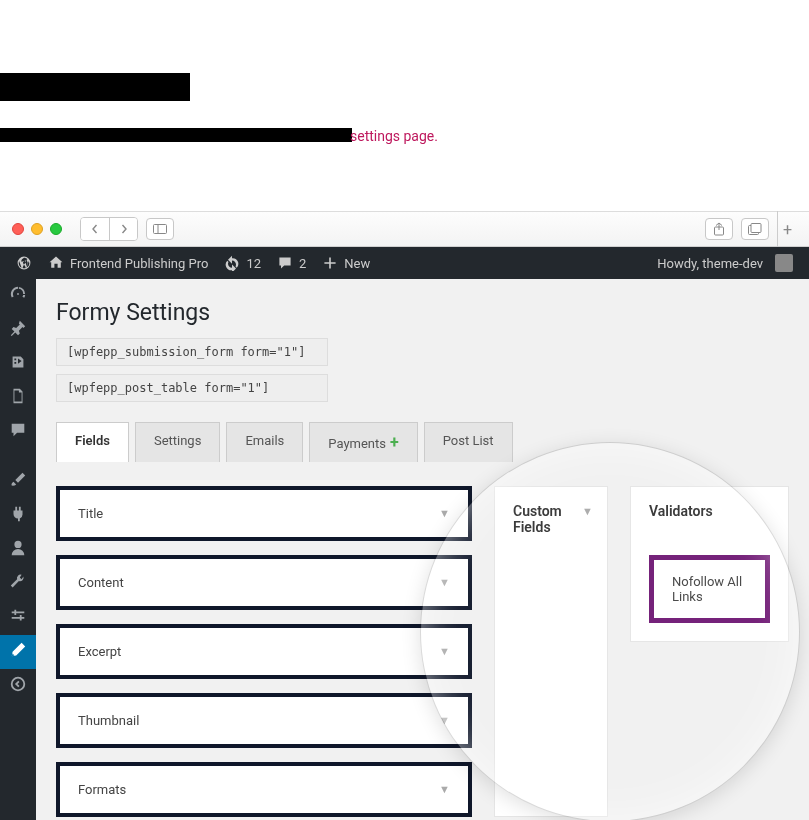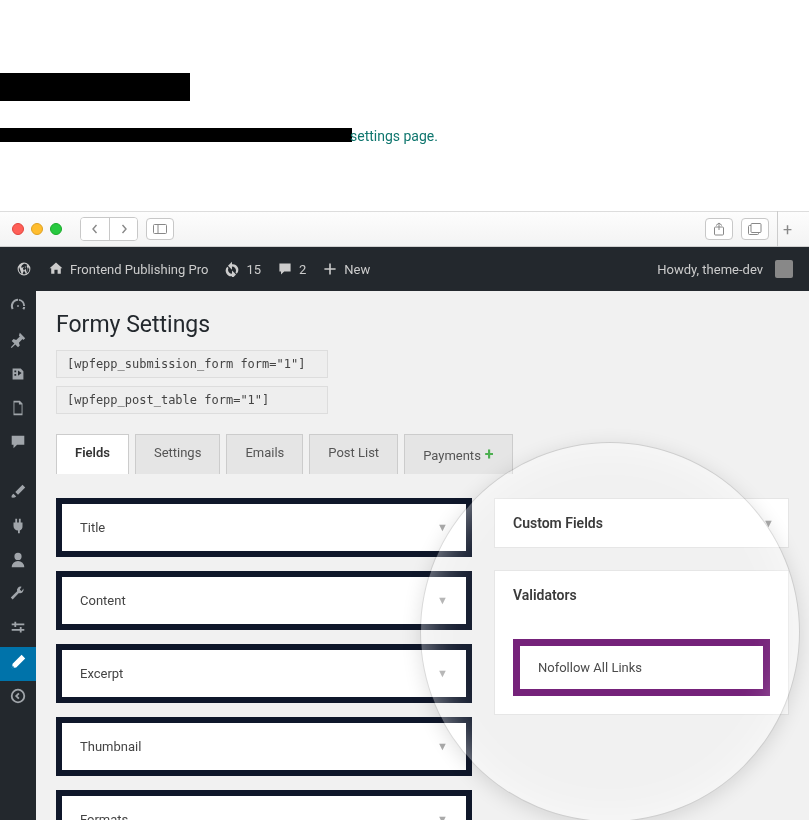--- a/index.html
+++ b/index.html
@@ -1,37 +1,37 @@
 <!DOCTYPE html>
 <html><head>
   <meta charset="utf-8">
   <style>
     * { margin: 0; padding: 0; box-sizing: border-box; }
     body { font-family: -apple-system, BlinkMacSystemFont, "Segoe UI", Roboto, sans-serif; background: #fff; width: 809px; height: 820px; overflow: hidden; position: relative; }
     
     .blackbox1 { position: absolute; top: 73px; left: 0; width: 190px; height: 28px; background: #000; }
     .blackbox2 { position: absolute; top: 128px; left: 0; width: 352px; height: 14px; background: #000; }
-    .subtitle-frag { position: absolute; top: 128px; left: 350px; font-size: 14px; color: #0f766e; }
+    .subtitle-frag { position: absolute; top: 128px; left: 350px; font-size: 14px; color: #be185d; }
     
     .browser-window { position: absolute; top: 211px; left: 0; right: 0; background: #fff; }
     
     .titlebar { height: 36px; background: linear-gradient(#fdfdfd, #f3f3f3); border-top: 1px solid #ddd; border-bottom: 1px solid #d0d0d0; display: flex; align-items: center; padding: 0 12px; gap: 8px; }
     .traffic { display: flex; gap: 7px; margin-right: 10px; }
     .dot { width: 12px; height: 12px; border-radius: 50%; }
     .dot.red { background: #ff5f57; border: 1px solid #e0443e; }
     .dot.yellow { background: #ffbd2e; border: 1px solid #dea123; }
     .dot.green { background: #28c940; border: 1px solid #1aab29; }
     .nav-group { display: flex; border: 1px solid #c8c8c8; border-radius: 4px; overflow: hidden; }
     .nav-btn { width: 28px; height: 22px; background: #fff; display: flex; align-items: center; justify-content: center; font-size: 12px; color: #888; border: none; }
     .nav-btn + .nav-btn { border-left: 1px solid #c8c8c8; }
     .single-btn { width: 28px; height: 22px; border: 1px solid #c8c8c8; border-radius: 4px; background: #fff; display: flex; align-items: center; justify-content: center; font-size: 12px; color: #888; }
     .titlebar-spacer { flex: 1; }
     .plus-tab { width: 20px; height: 36px; border-left: 1px solid #ccc; display: flex; align-items: center; justify-content: center; color: #888; font-size: 16px; }
     
-    .wp-adminbar { height: 44px; background: #23282d; color: #eee; display: flex; align-items: center; font-size: 13px; padding: 0 8px; }
+    .wp-adminbar { height: 32px; background: #23282d; color: #eee; display: flex; align-items: center; font-size: 13px; padding: 0 8px; }
     .ab-item { display: flex; align-items: center; gap: 6px; padding: 0 8px; height: 32px; color: #ccc; cursor: pointer; }
     .ab-icon { width: 16px; height: 16px; display: inline-flex; align-items: center; justify-content: center; }
     .ab-spacer { flex: 1; }
     .ab-avatar { width: 18px; height: 18px; background: #888; border-radius: 2px; margin-left: 6px; }
     
     .wp-body { display: flex; background: #f1f1f1; height: 636px; }
     
     .wp-sidebar { width: 36px; background: #23282d; display: flex; flex-direction: column; }
     .sb-item { width: 36px; height: 34px; display: flex; align-items: center; justify-content: center; color: #a0a5aa; cursor: pointer; position: relative; }
     .sb-item.active { background: #0073aa; color: #fff; }
@@ -43,27 +43,27 @@
     
     .shortcode-box { display: inline-block; background: #eee; border: 1px solid #ddd; padding: 6px 10px; font-family: Consolas, Monaco, monospace; font-size: 12px; color: #444; margin-bottom: 8px; min-width: 272px; }
     
     .tabs { display: flex; gap: 6px; margin-top: 12px; }
     .tab { padding: 10px 18px; background: #e5e5e5; border: 1px solid #ccc; border-bottom: none; font-size: 13px; color: #555; cursor: pointer; position: relative; }
     .tab.active { background: #fff; color: #333; font-weight: 600; }
     .tab-plus { color: #4caf50; font-size: 16px; font-weight: bold; margin-left: 4px; }
     
     .main-area { display: flex; gap: 22px; margin-top: 24px; }
     .left-col { flex: 0 0 416px; display: flex; flex-direction: column; gap: 14px; }
-    .right-col { flex: 1; display: flex; flex-direction: column; gap: 22px; position: relative; }
-    
-    .field-card { background: #fff; border: 6px solid #0f172a; padding: 16px 18px; display: flex; align-items: center; justify-content: space-between; font-size: 13px; color: #444; cursor: pointer; }
+    .right-col { flex: 1; display: flex; flex-direction: row; gap: 22px; position: relative; }
+    
+    .field-card { background: #fff; border: 4px solid #0f172a; padding: 16px 18px; display: flex; align-items: center; justify-content: space-between; font-size: 13px; color: #444; cursor: pointer; }
     .field-card .chev { color: #aaa; font-size: 11px; }
     .right-card { background: #fff; border: 1px solid #e5e5e5; padding: 16px 18px; font-size: 14px; font-weight: 600; color: #333; position: relative; }
     .right-card .chev { position: absolute; right: 14px; top: 18px; color: #aaa; font-size: 11px; }
-    .sub-card { background: #fff; border: 7px solid #701a75; padding: 14px 18px; font-size: 13px; color: #444; margin-top: 12px; }
+    .sub-card { background: #fff; border: 5px solid #701a75; padding: 14px 18px; font-size: 13px; color: #444; margin-top: 12px; }
     
     .magnifier { position: absolute; top: 442px; left: 420px; width: 380px; height: 380px; border-radius: 50%; border: 1px solid rgba(0,0,0,0.15); box-shadow: 0 4px 20px rgba(0,0,0,0.12), inset 0 0 40px rgba(255,255,255,0.6); background: rgba(255,255,255,0.04); pointer-events: none; z-index: 50; }
   </style>
 </head>
 <body>
 
 <div class="blackbox1"></div>
 <div class="blackbox2"></div>
 <span class="subtitle-frag">settings page.</span>
 
@@ -124,21 +124,21 @@
           </svg>
       </span>
       <span>Frontend Publishing Pro</span>
     </div>
     <div class="ab-item">
       <span class="ab-icon">
         <svg viewBox="0 0 20 20" width="16" height="16" fill="#ccc">
             <path d="M10 4V1L5 6l5 5V7c2.8 0 5 2.2 5 5 0 .8-.2 1.6-.6 2.3l1.5 1.5A7 7 0 0010 4zm0 12c-2.8 0-5-2.2-5-5 0-.8.2-1.6.6-2.3L4.1 7.2A7 7 0 0010 19v3l5-5-5-5v4z"></path>
           </svg>
       </span>
-      <span>15</span>
+      <span>12</span>
     </div>
     <div class="ab-item">
       <span class="ab-icon">
         <svg viewBox="0 0 20 20" width="16" height="16" fill="#ccc">
             <path d="M3 3h14v10H9l-4 4v-4H3z"></path>
           </svg>
       </span>
       <span>2</span>
     </div>
     <div class="ab-item">
@@ -224,22 +224,22 @@
 
     <div class="wp-content">
       <h1 class="page-title">Formy Settings</h1>
       <div class="shortcode-box">[wpfepp_submission_form form="1"]</div><br>
       <div class="shortcode-box">[wpfepp_post_table form="1"]</div>
 
       <div class="tabs">
         <div class="tab active">Fields</div>
         <div class="tab">Settings</div>
         <div class="tab">Emails</div>
+        <div class="tab"><span>Payments</span><span class="tab-plus">+</span></div>
         <div class="tab">Post List</div>
-        <div class="tab"><span>Payments</span><span class="tab-plus">+</span></div>
       </div>
 
       <div class="main-area">
         <div class="left-col">
           <div class="field-card">
               <span>Title</span>
               <span class="chev">▼</span>
             </div>
           <div class="field-card">
               <span>Content</span>

